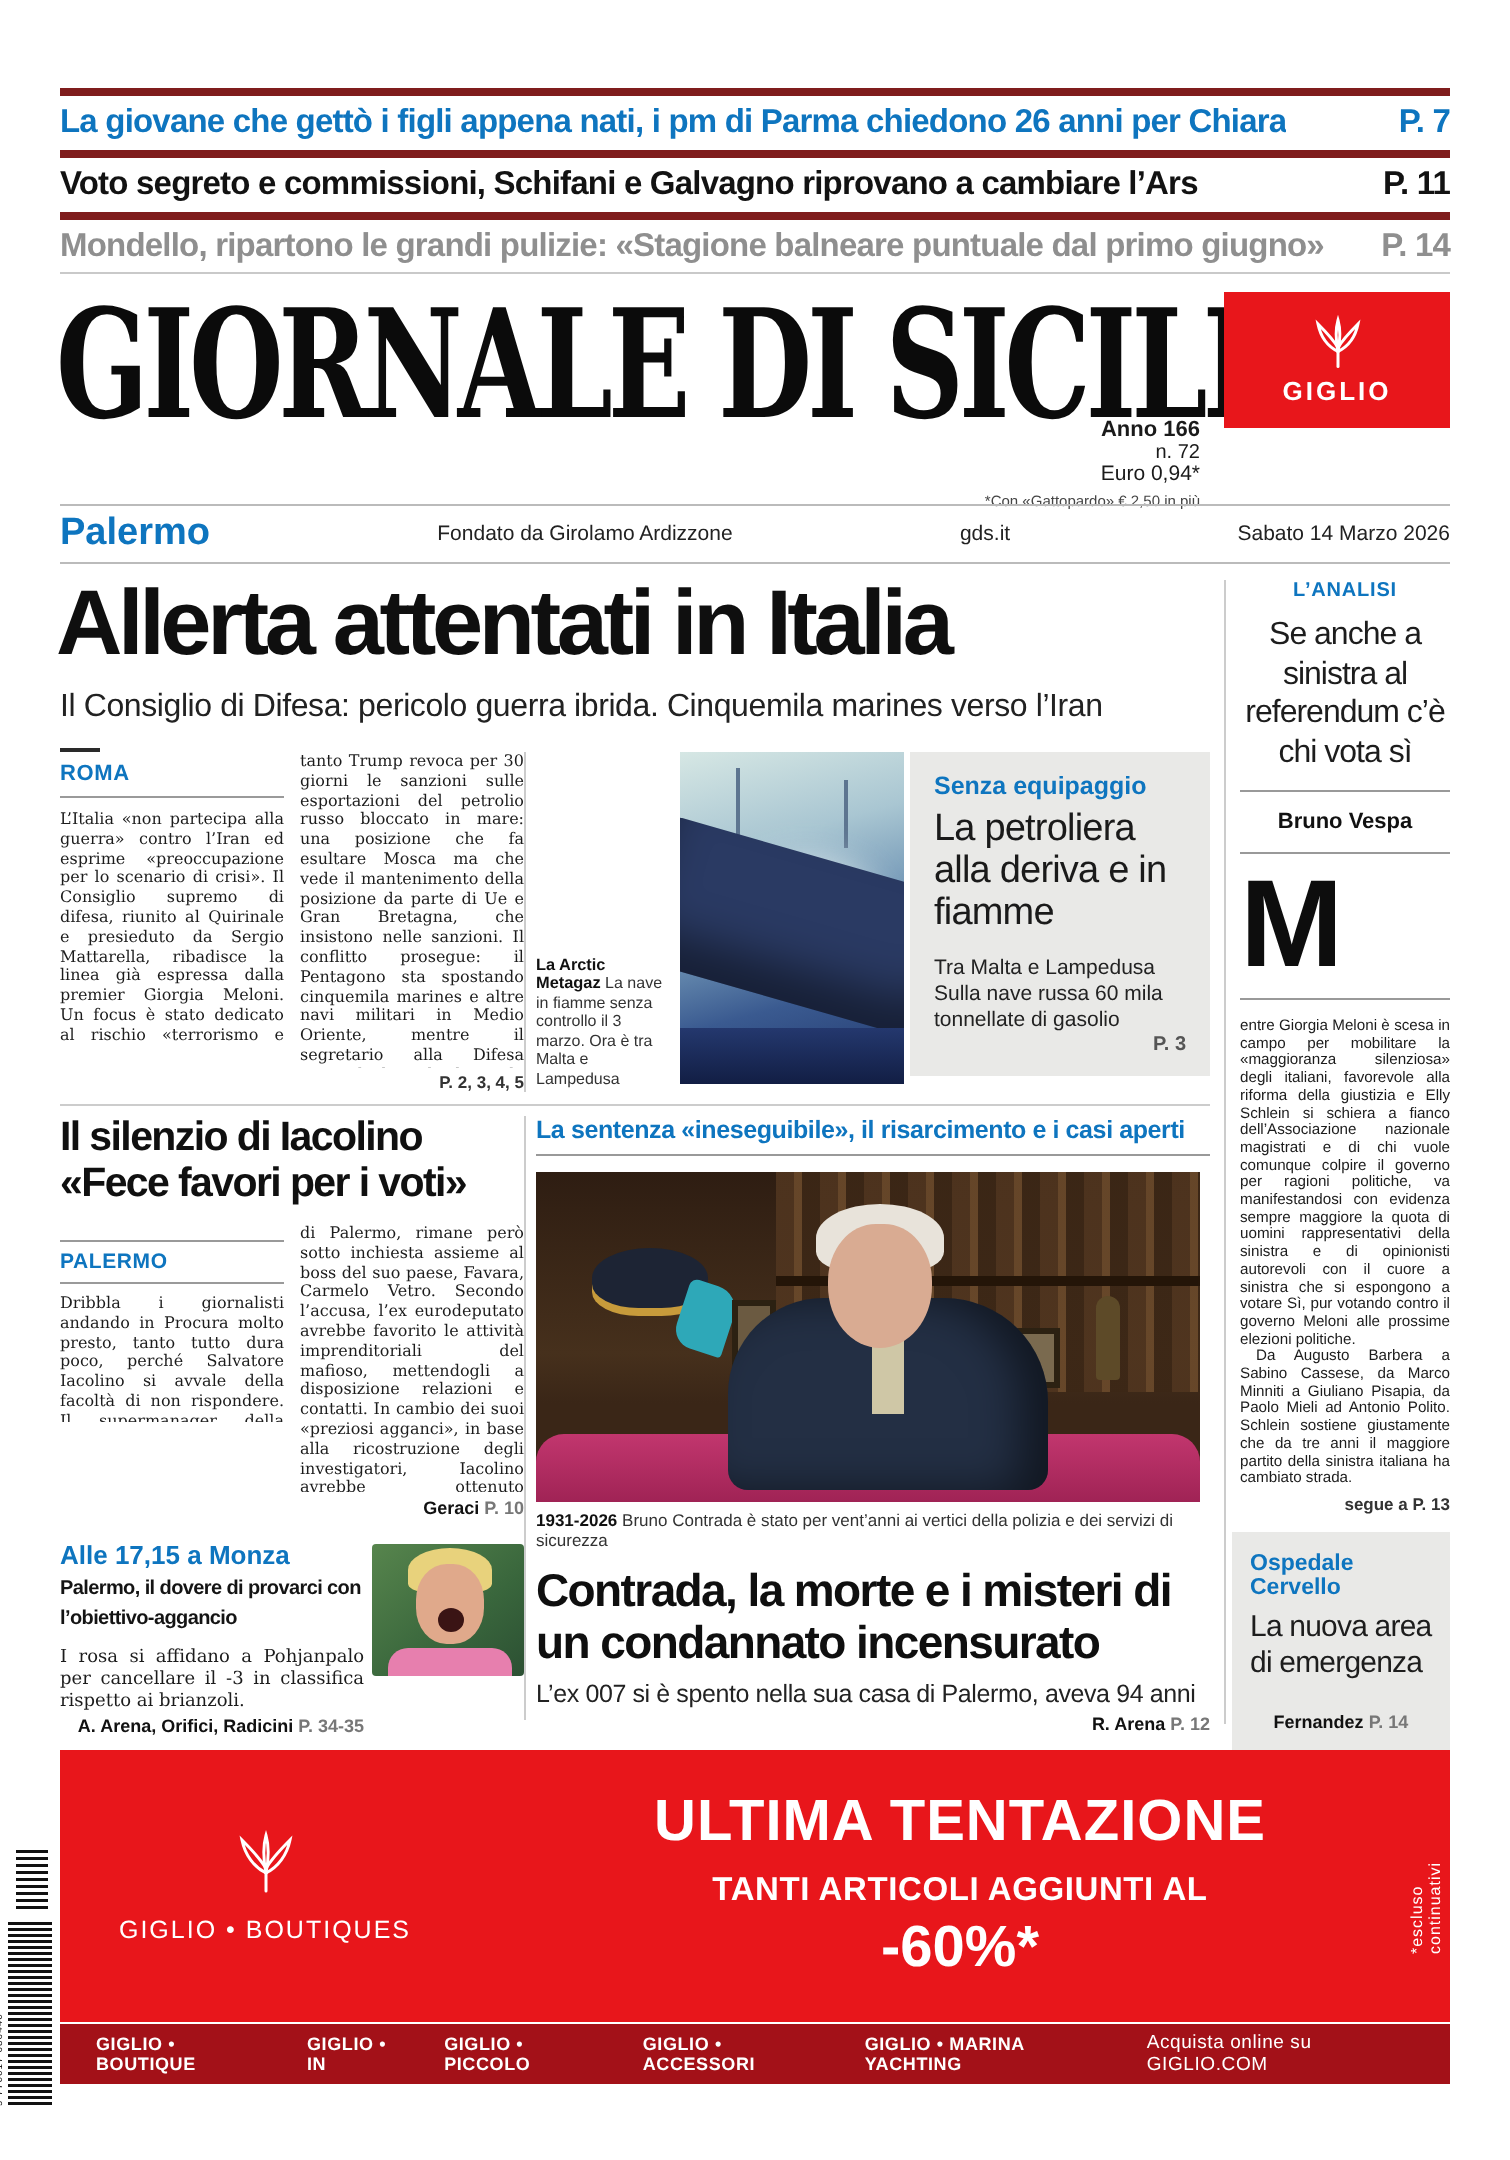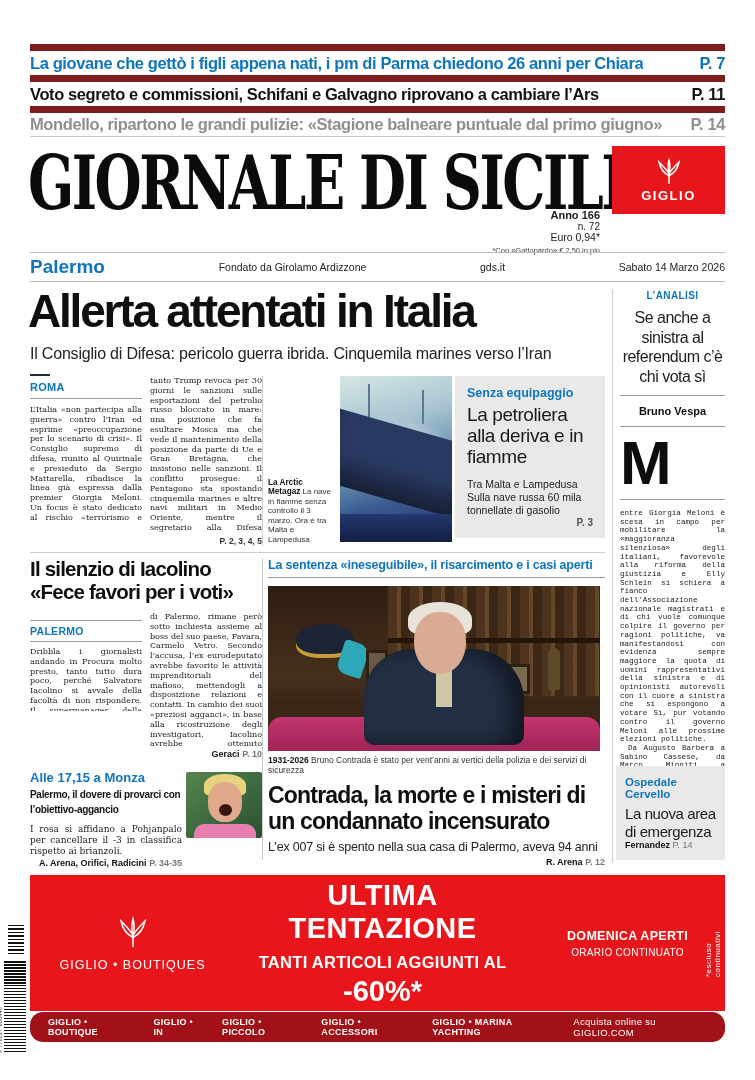--- a/index.html
+++ b/index.html
@@ -5,21 +5,21 @@
   * { margin:0; padding:0; box-sizing:border-box; }
   html,body { background:#fff; }
   #page {
     position:relative; width:755px; height:1080px; background:#fff; overflow:hidden;
     font-family:"Liberation Sans", sans-serif; color:#111;
   }
 
   
   .teasers { position:absolute; left:30px; top:44px; width:695px; }
   .teaser { display:flex; justify-content:space-between; align-items:center;
-            height:31px; border-top:7px solid #7f1d1d; font-weight:700; font-size:16.5px; letter-spacing:-0.4px; }
+            height:31px; border-top:4px solid #7f1d1d; font-weight:700; font-size:16.5px; letter-spacing:-0.4px; }
   .teaser:last-child { border-bottom:1px solid #c9c9c9; }
   .teaser .t-text { white-space:nowrap; overflow:hidden; }
   .teaser .t-page { margin-left:12px; }
   .t0 { color:#0e75bf; } .t1 { color:#121212; } .t2 { color:#8f8f8f; }
 
   
   .masthead-title {
     position:absolute; left:28px; top:138px; white-space:nowrap;
     font-family:"DejaVu Serif", serif; font-weight:700; font-size:66px; letter-spacing:-3px;
     transform:scaleX(0.82) scaleY(1.14); transform-origin:left top; color:#0b0b0b;
@@ -155,48 +155,48 @@
   .pphoto .mouth { position:absolute; left:33px; top:32px; width:13px; height:12px; background:#3a1414; border-radius:50%; }
   .pphoto .jersey { position:absolute; left:8px; bottom:-4px; width:62px; height:18px; background:#e77fae; border-radius:10px 10px 0 0; }
 
   
   .analysis { position:absolute; left:620px; top:290px; width:105px; }
   .an-kicker { text-align:center; color:#0e75bf; font-weight:700; font-size:10px; letter-spacing:0.4px; }
   .an-title { text-align:center; font-size:16px; line-height:19.5px; letter-spacing:-0.5px; color:#1d1d1d; margin-top:7px; }
   .an-rule { height:1px; background:#999; margin:9px 0; }
   .an-author { text-align:center; font-weight:700; font-size:11px; }
   .an-drop { font-weight:700; font-size:62px; line-height:54px; letter-spacing:-2px; color:#0d0d0d; }
-  .an-body { font-family:Liberation Mono, monospace; font-size:7.6px; line-height:8.7px; text-align:justify; color:#1c1c1c; }
+  .an-body { font-family:Liberation Sans, sans-serif; font-size:7.6px; line-height:8.7px; text-align:justify; color:#1c1c1c; }
   .an-body + .an-body { text-indent:8px; }
   .an-segue { text-align:right; font-weight:700; font-size:8.5px; margin-top:3px; color:#333; }
 
   .cervello { position:absolute; left:616px; top:766px; width:109px; background:#e9e9e7; padding:10px 9px; }
   .ce-kicker { color:#0e75bf; font-weight:700; font-size:11.5px; }
   .ce-title { font-size:15px; line-height:17.5px; letter-spacing:-0.4px; color:#1d1d1d; margin-top:5px; }
-  .ce-byline { text-align:left; font-size:9px; font-weight:400; margin-top:0; }
+  .ce-byline { text-align:center; font-size:9px; font-weight:700; margin-top:16px; }
   .ce-byline span { color:#777; }
 
   
   .ad { position:absolute; left:30px; top:875px; width:695px; height:136px; background:#e8161b;
         display:flex; align-items:center; color:#fff; }
   .ad-brand { width:205px; text-align:center; }
   .ad-brand svg { width:36px; height:36px; }
   .ad-brand .brand-label { font-size:12.5px; letter-spacing:1px; margin-top:3px; }
   .ad-center { flex:1; text-align:center; }
   .ad-h { font-weight:700; font-size:29px; letter-spacing:0.5px; }
   .ad-l2 { font-weight:700; font-size:16.5px; margin-top:8px; letter-spacing:0.3px; }
   .ad-disc { font-weight:700; font-size:29px; margin-top:3px; }
   .ad-right { width:195px; text-align:center; }
   .ad-r1 { font-weight:700; font-size:12.5px; letter-spacing:0.3px; }
   .ad-r2 { font-size:10px; margin-top:4px; letter-spacing:0.3px; }
   .ad-note { position:absolute; right:3px; top:50%; transform:translateY(-50%) rotate(180deg);
              writing-mode:vertical-rl; font-size:8px; letter-spacing:0.5px; }
 
   .stores { position:absolute; left:30px; top:1012px; width:695px; height:30px; background:#a31118;
-            display:flex; align-items:center; gap:21px; padding:0 18px; color:#fff; font-weight:700; font-size:9px; letter-spacing:0.3px;border-radius:13px; }
+            display:flex; align-items:center; gap:21px; padding:0 18px; color:#fff; font-weight:700; font-size:9px; letter-spacing:0.3px; }
   .stores .online { margin-left:auto; font-weight:400; font-size:9.5px; }
 
   
   .barcode { position:absolute; left:4px; top:925px; width:24px; height:135px; }
   .bc-top { position:absolute; left:4px; top:0; width:16px; height:30px;
             background:repeating-linear-gradient(180deg,#111 0 1.5px,#fff 1.5px 3.5px); }
   .bc-main { position:absolute; left:0; top:36px; width:22px; height:92px;
              background:repeating-linear-gradient(180deg,#111 0 1.5px,#fff 1.5px 3px); }
   .bc-digits { position:absolute; left:-7px; top:36px; writing-mode:vertical-rl; transform:rotate(180deg);
                font-size:5px; color:#222; height:92px; letter-spacing:0.5px; }
@@ -387,24 +387,20 @@
           <path d="M24 30 C32 26 38 18 40 8 C34 14 28 20 24 27"></path>
         </g>
       </svg>
       <div class="brand-label">GIGLIO • BOUTIQUES</div>
     </div>
     <div class="ad-center">
       <div class="ad-h">ULTIMA TENTAZIONE</div>
       <div class="ad-l2">TANTI ARTICOLI AGGIUNTI AL</div>
       <div class="ad-disc">-60%*</div>
     </div>
-    <div class="ad-right">
-      <div class="ad-r1">DOMENICA APERTI</div>
-      <div class="ad-r2">ORARIO CONTINUATO</div>
-    </div>
     <div class="ad-note">*escluso continuativi</div>
   </div>
 
   <div class="stores">
     <span>GIGLIO • BOUTIQUE</span>
     <span>GIGLIO • IN</span>
     <span>GIGLIO • PICCOLO</span>
     <span>GIGLIO • ACCESSORI</span>
     <span>GIGLIO • MARINA YACHTING</span>
     <span class="online">Acquista online su GIGLIO.COM</span>

